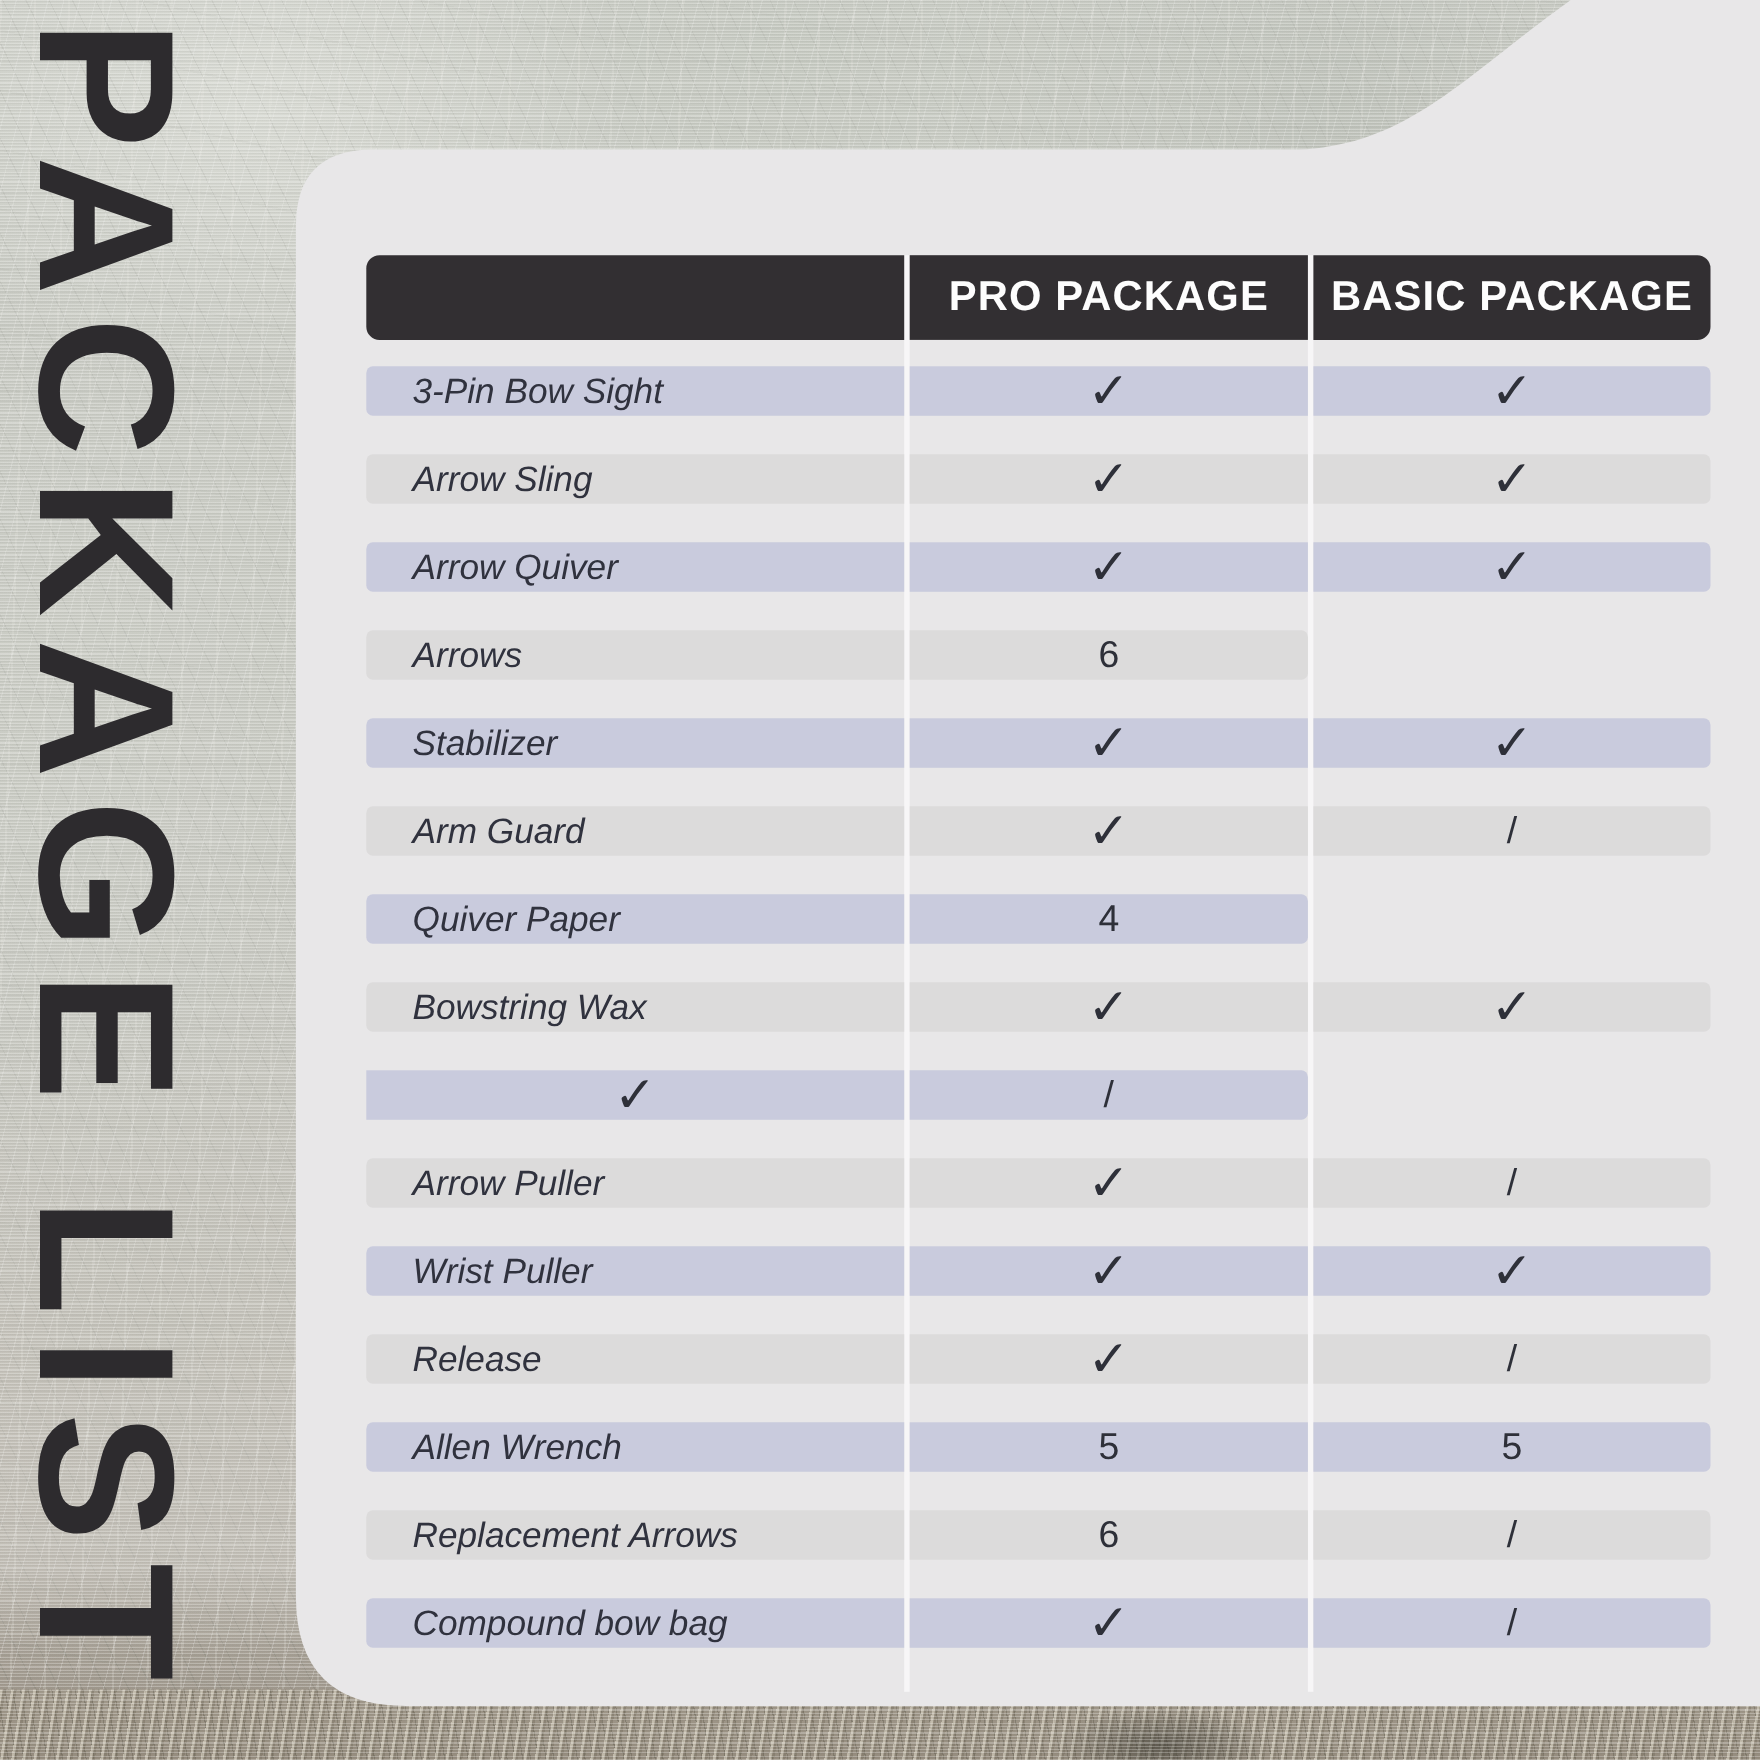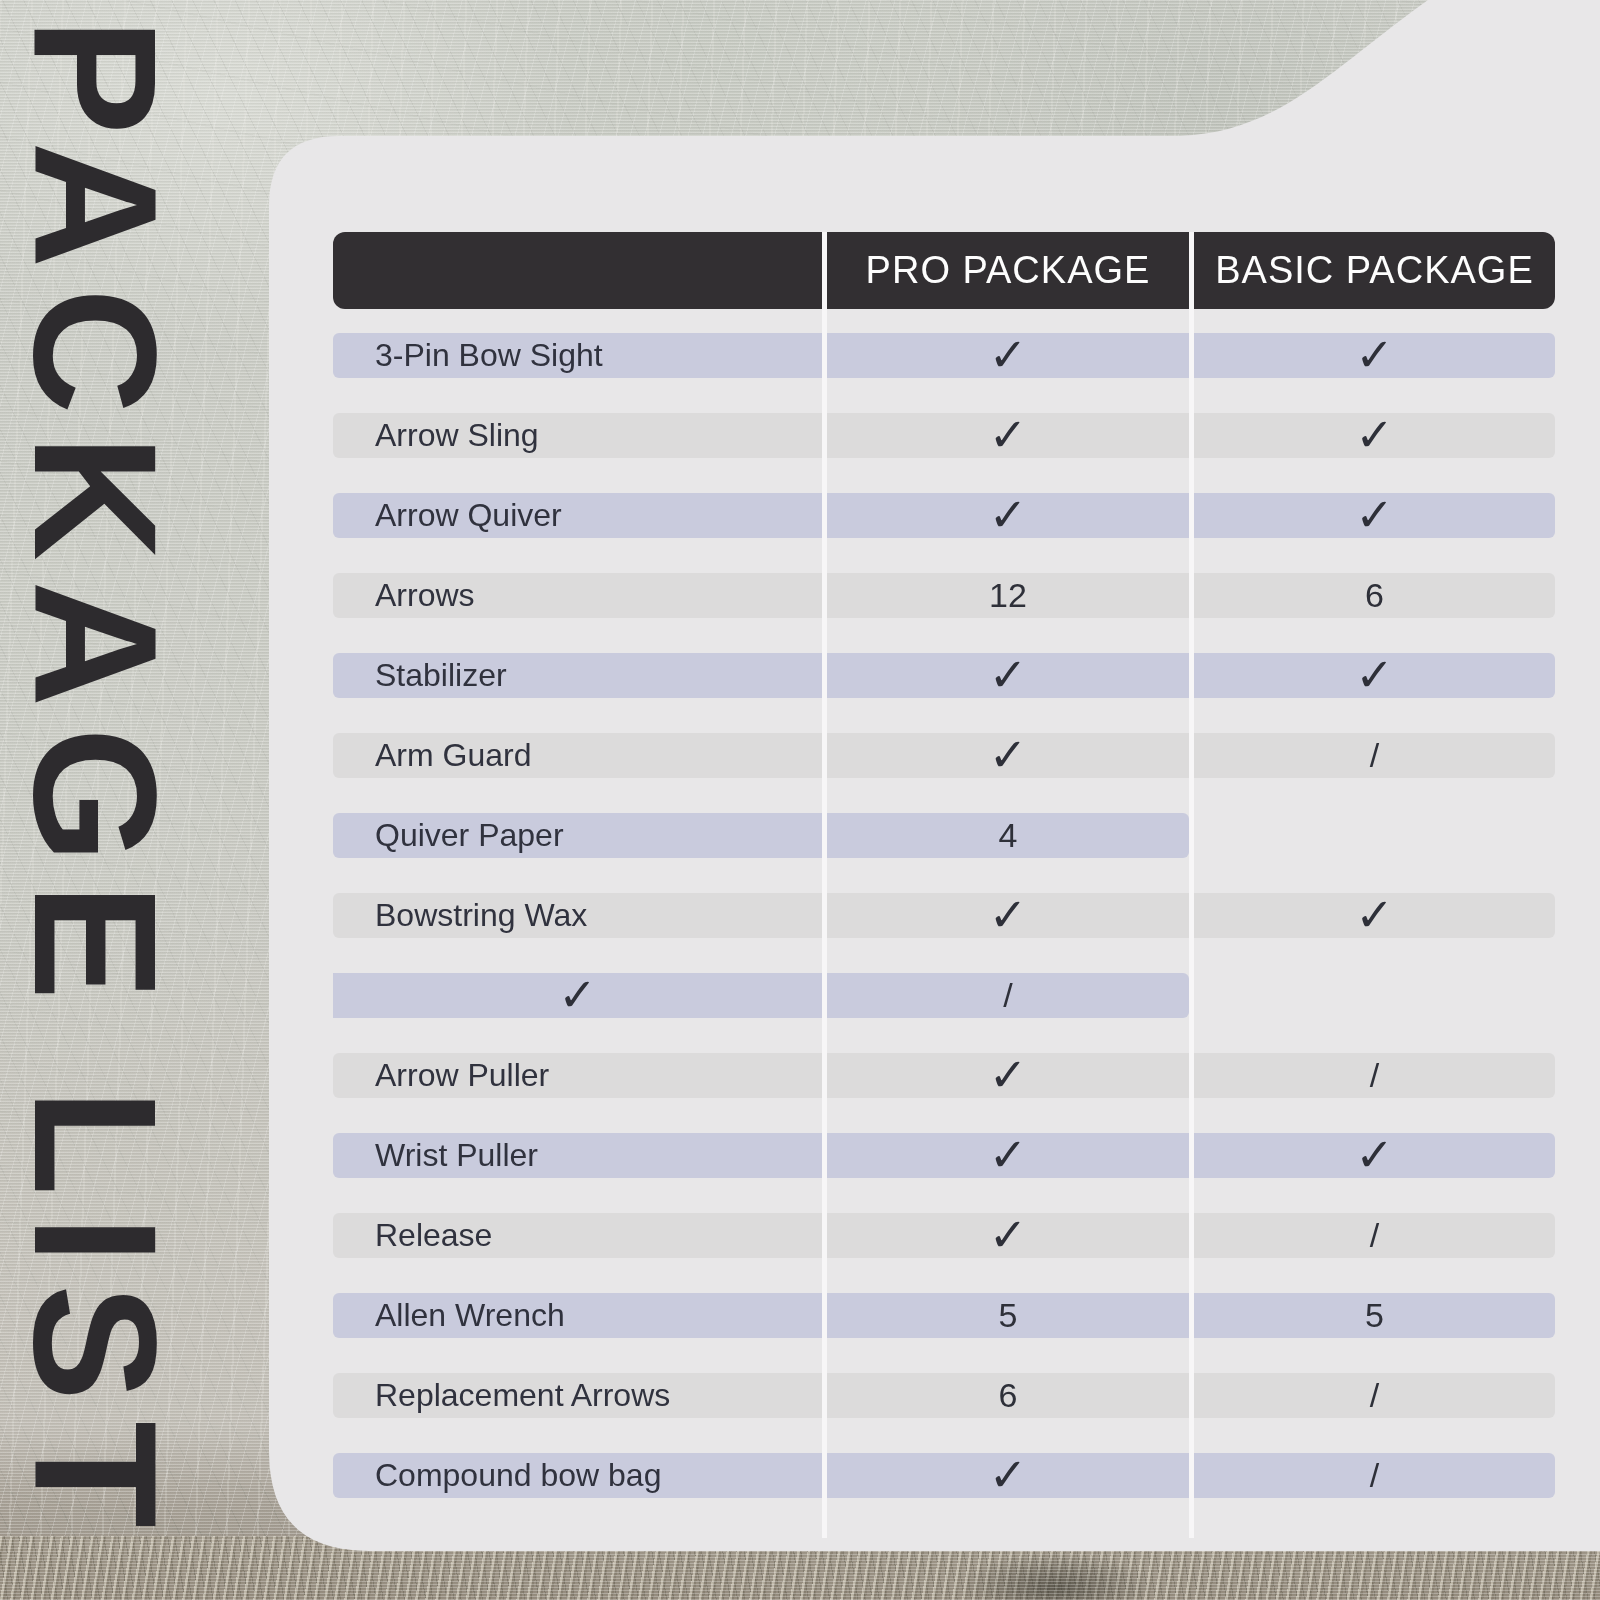--- a/index.html
+++ b/index.html
@@ -52,29 +52,29 @@
     color:#2d2b2e;white-space:nowrap;}
 
   
   .table{position:absolute;left:333px;top:232px;width:1222px;}
   .colsep{position:absolute;top:0;width:5px;height:1306px;background:#f7f6f7;}
   .sep1{left:489px;} .sep2{left:856px;}
 
   .thead,.row{position:relative;display:grid;grid-template-columns:489px 362px 361px;column-gap:5px;}
   .thead{height:77px;margin-bottom:24px;}
   .hcell{background:#322f32;display:flex;align-items:center;justify-content:center;
-         color:#fdfdfd;font-weight:normal;font-size:38px;letter-spacing:1px;white-space:nowrap;}
+         color:#fdfdfd;font-weight:bold;font-size:38px;letter-spacing:1px;white-space:nowrap;}
   .hcell.c1{border-radius:12px 0 0 12px;}
   .hcell.c3{border-radius:0 12px 12px 0;}
 
   .row{height:45px;margin-bottom:35px;}
   .rows .row:nth-child(odd)  .cell{background:#c9cbdd;}
   .rows .row:nth-child(even) .cell{background:#dcdbdb;}
   .cell{display:flex;align-items:center;}
-  .cell.c1{border-radius:6px 0 0 6px;padding-left:42px;font-size:32px;color:#30323e;}
+  .cell.c1{border-radius:6px 0 0 6px;padding-left:42px;font-size:32px;color:#30323e;font-style:italic;}
   .cell.c3{border-radius:0 6px 6px 0;}
   .cell.c2,.cell.c3{justify-content:center;font-size:34px;color:#2e3039;}
   .val span.check{font-size:46px;font-weight:400;line-height:45px;}
 </style>
 </head>
 <body>
 
 <div class="stage">
 
   <div class="bg"></div>
@@ -128,23 +128,20 @@
             <span class="check">✓</span>
           </div>
         <div class="cell c3 val">
             <span class="check">✓</span>
           </div>
       </div>
       <div class="row">
         <div class="cell c1">
             <span>Arrows</span>
           </div>
-        <div class="cell c2 val">
-            <span>12</span>
-          </div>
         <div class="cell c3 val">
             <span>6</span>
           </div>
       </div>
       <div class="row">
         <div class="cell c1">
             <span>Stabilizer</span>
           </div>
         <div class="cell c2 val">
             <span class="check">✓</span>

